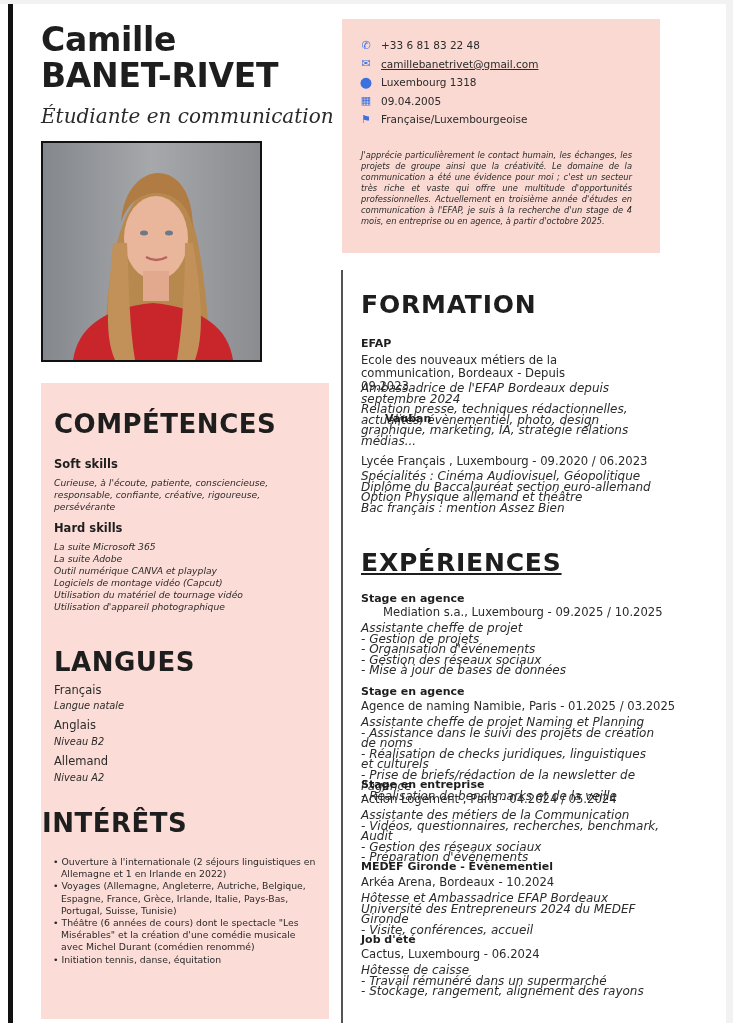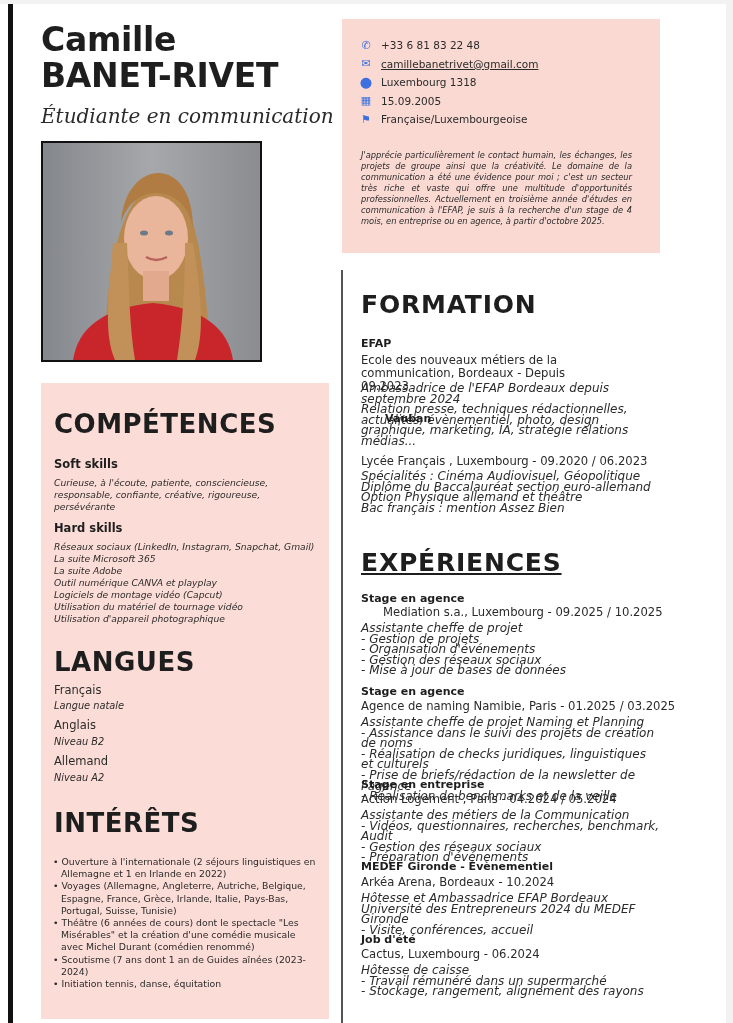--- a/index.html
+++ b/index.html
@@ -116,59 +116,57 @@
     <li>
       <span class="ico">✉</span>
       <span class="link">camillebanetrivet@gmail.com</span>
     </li>
     <li>
       <span class="ico">⬤</span>
       <span>Luxembourg 1318</span>
     </li>
     <li>
       <span class="ico">▦</span>
-      <span>15.09.2005</span>
+      <span>09.04.2005</span>
     </li>
     <li>
       <span class="ico">⚑</span>
       <span>Française/Luxembourgeoise</span>
     </li>
   </ul>
   <div class="about">J'apprécie particulièrement le contact humain, les échanges, les projets de groupe ainsi que la créativité. Le domaine de la communication a été une évidence pour moi ; c'est un secteur très riche et vaste qui offre une multitude d'opportunités professionnelles. Actuellement en troisième année d'études en communication à l'EFAP, je suis à la recherche d'un stage de 4 mois, en entreprise ou en agence, à partir d'octobre 2025.</div>
 </div>
 
 <div class="left-panel">
   <div class="sec-title" style="left:13px;top:26px;">COMPÉTENCES</div>
   <div class="sub-title" style="left:13px;top:74px;">Soft skills</div>
   <div class="ital" style="left:13px;top:94px;width:250px;">Curieuse, à l'écoute, patiente, consciencieuse, responsable, confiante, créative, rigoureuse, persévérante</div>
   <div class="sub-title" style="left:13px;top:138px;">Hard skills</div>
   <div class="ital" style="left:13px;top:158px;width:270px;">
-    <div>Réseaux sociaux (LinkedIn, Instagram, Snapchat, Gmail)</div>
     <div>La suite Microsoft 365</div>
     <div>La suite Adobe</div>
     <div>Outil numérique CANVA et playplay</div>
     <div>Logiciels de montage vidéo (Capcut)</div>
     <div>Utilisation du matériel de tournage vidéo</div>
     <div>Utilisation d'appareil photographique</div>
   </div>
 
   <div class="sec-title" style="left:13px;top:264px;">LANGUES</div>
   <div class="lang-name" style="left:13px;top:300px;">Français</div>
   <div class="lang-level" style="left:13px;top:317px;">Langue natale</div>
   <div class="lang-name" style="left:13px;top:335px;">Anglais</div>
   <div class="lang-level" style="left:13px;top:353px;">Niveau B2</div>
   <div class="lang-name" style="left:13px;top:371px;">Allemand</div>
   <div class="lang-level" style="left:13px;top:389px;">Niveau A2</div>
 
-  <div class="sec-title" style="left:13px;top:425px;text-align:right;">INTÉRÊTS</div>
+  <div class="sec-title" style="left:1px;top:425px;text-align:right;">INTÉRÊTS</div>
   <ul class="interests">
     <li>• <span>Ouverture à l'internationale (2 séjours linguistiques en Allemagne et 1 en Irlande en 2022)</span></li>
     <li>• <span>Voyages (Allemagne, Angleterre, Autriche, Belgique, Espagne, France, Grèce, Irlande, Italie, Pays-Bas, Portugal, Suisse, Tunisie)</span></li>
     <li>• <span>Théâtre (6 années de cours) dont le spectacle "Les Misérables" et la création d'une comédie musicale avec Michel Durant (comédien renommé)</span></li>
-    <li>• <span>Scoutisme (7 ans dont 1 an de Guides aînées (2023-2024)</span></li>
     <li>• <span>Initiation tennis, danse, équitation</span></li>
   </ul>
 </div>
 
 <div class="right-title" style="top:290px;">FORMATION</div>
 
 <div class="entry-head" style="top:337px;text-align:right;">EFAP</div>
 <div class="entry-sub" style="top:354px;width:230px;">Ecole des nouveaux métiers de la communication, Bordeaux  - Depuis 09.2023</div>
 <div class="entry-desc" style="top:383px;white-space:pre-line;">Ambassadrice de l'EFAP Bordeaux depuis septembre 2024
 Relation presse, techniques rédactionnelles, actualités, évènementiel, photo, design graphique, marketing, IA, stratégie relations médias...</div>

